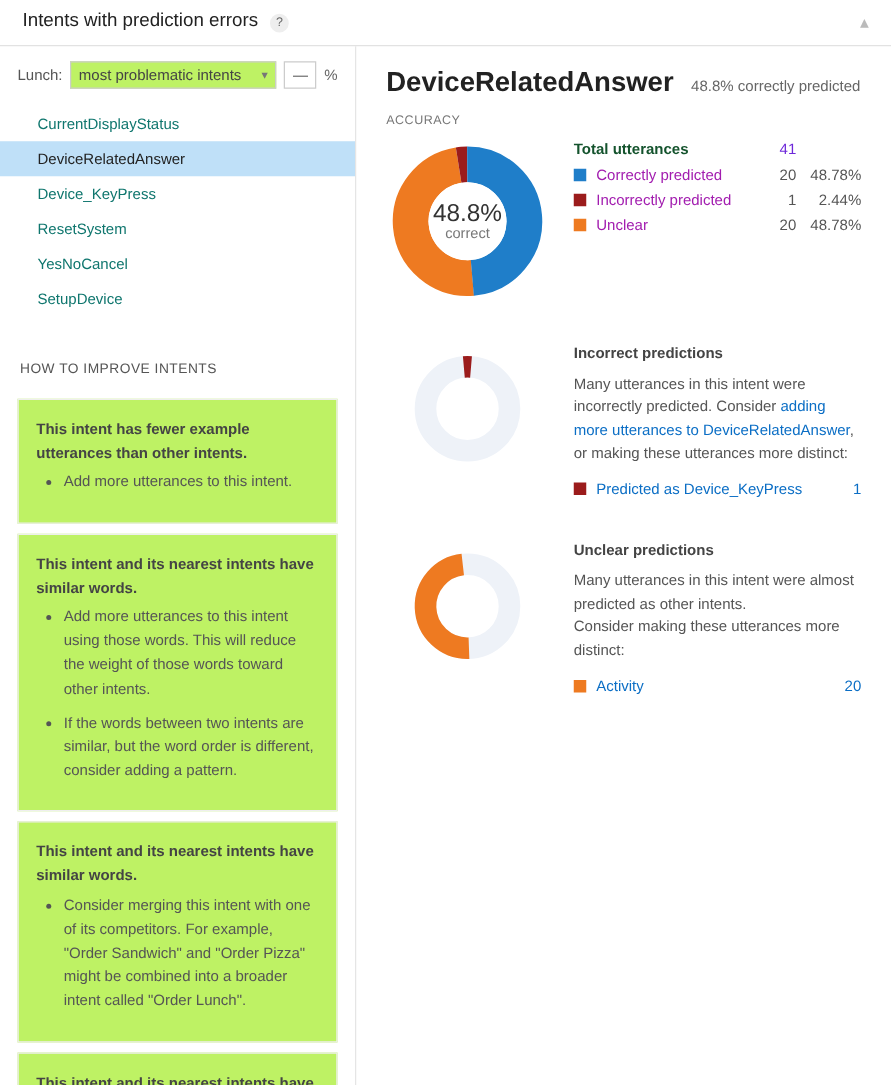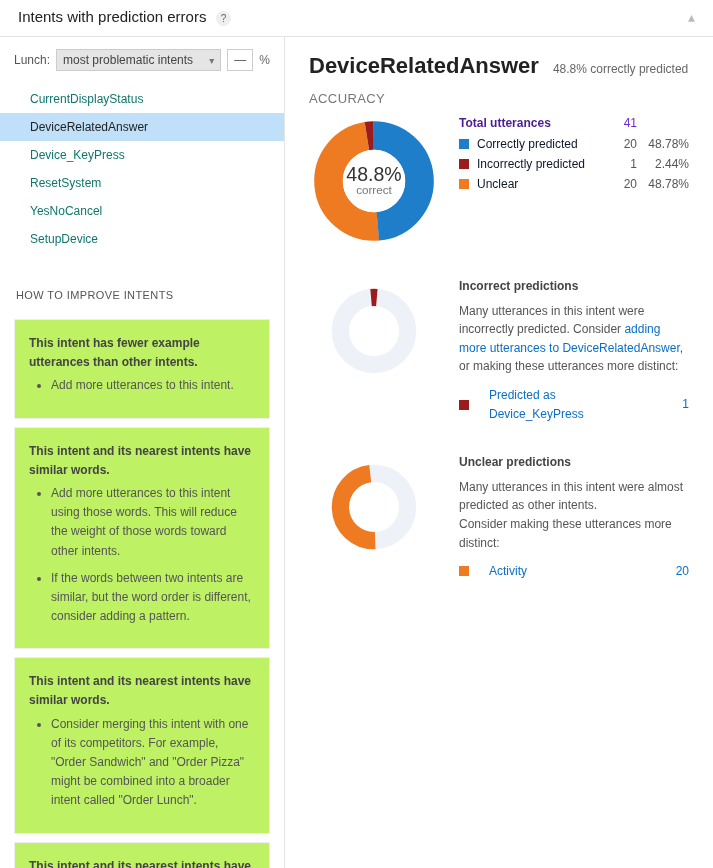--- a/index.html
+++ b/index.html
@@ -53,21 +53,21 @@
     padding: 12px 14px 8px 14px;
     font-size: 12px;
     color: #555;
   }
   .filter-select {
     flex: 1;
     border: 1px solid #ccc;
     padding: 3px 6px;
     font-size: 12px;
     color: #444;
-    background: #e5e5e5;
+    background: #bef264;
     display: flex;
     justify-content: space-between;
     align-items: center;
   }
   .filter-select .caret { color: #777; font-size: 10px; }
   .mini-btn {
     border: 1px solid #ccc;
     padding: 2px 6px;
     font-size: 12px;
     color: #555;
@@ -127,21 +127,21 @@
   .intent-title {
     font-size: 22px;
     font-weight: 600;
     color: #222;
   }
   .intent-sub {
     font-size: 12px;
     color: #666;
   }
   .sect-lbl {
-    font-size: 13px;
+    font-size: 10px;
     letter-spacing: 0.4px;
     color: #777;
     margin-bottom: 10px;
   }
   .accuracy-row {
     display: flex;
     gap: 20px;
     margin-bottom: 28px;
   }
   .donut-wrap {
@@ -157,28 +157,28 @@
     align-items: center;
     padding: 3px 0;
   }
   .stat-row .sq {
     width: 10px;
     height: 10px;
     margin-right: 8px;
     flex: none;
   }
   .stat-row .lbl { flex: 1; }
-  .stat-row .lbl.link { color: #0f172a; cursor: pointer; }
+  .stat-row .lbl.link { color: #a21caf; cursor: pointer; }
   .stat-row .n1 { width: 34px; text-align: right; color: #555; }
   .stat-row .n2 { width: 52px; text-align: right; color: #555; }
   .stat-title-row {
     display: flex;
     padding-bottom: 4px;
   }
-  .stat-title-row .lbl { flex: 1; font-weight: 600; color: #4c1d95; }
+  .stat-title-row .lbl { flex: 1; font-weight: 600; color: #14532d; }
   .stat-title-row .n1 { width: 34px; text-align: right; color: #6d28d9; }
   .stat-title-row .n2 { width: 52px; }
   .sq.blue { background: #1f7ec9; }
   .sq.darkred { background: #9b1c1c; }
   .sq.orange { background: #ee7a21; }
   .sub-section {
     display: flex;
     gap: 20px;
     margin-bottom: 30px;
     justify-content: space-between;
@@ -199,21 +199,20 @@
   .sub-title {
     font-weight: 600;
     color: #444;
     margin-bottom: 6px;
   }
   .sub-body a { color: #0b6ec5; text-decoration: none; cursor: pointer; }
   .pred-row {
     display: flex;
     align-items: center;
     margin-top: 10px;
-    gap: 12px;
   }
   .pred-row .sq { width:10px; height:10px; margin-right:8px; flex:none; }
   .pred-row .lbl { flex:1; color:#0b6ec5; cursor:pointer; }
   .pred-row .n { color:#0b6ec5; width: 24px; text-align:right; }
   .donut-center {
     font-size: 15px;
     font-weight: 400;
     fill: #333;
   }
   .donut-center-sub {

